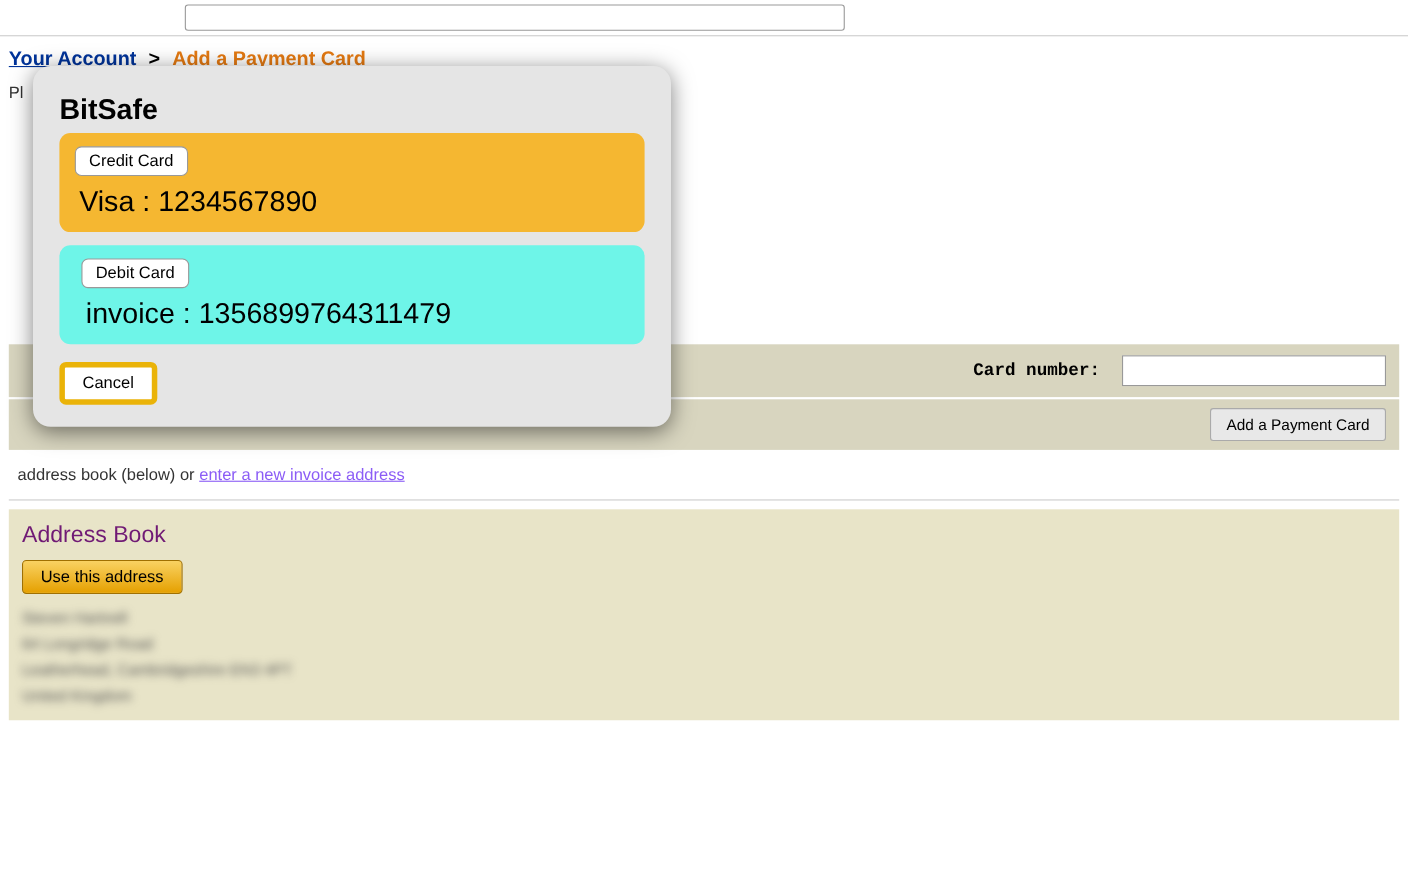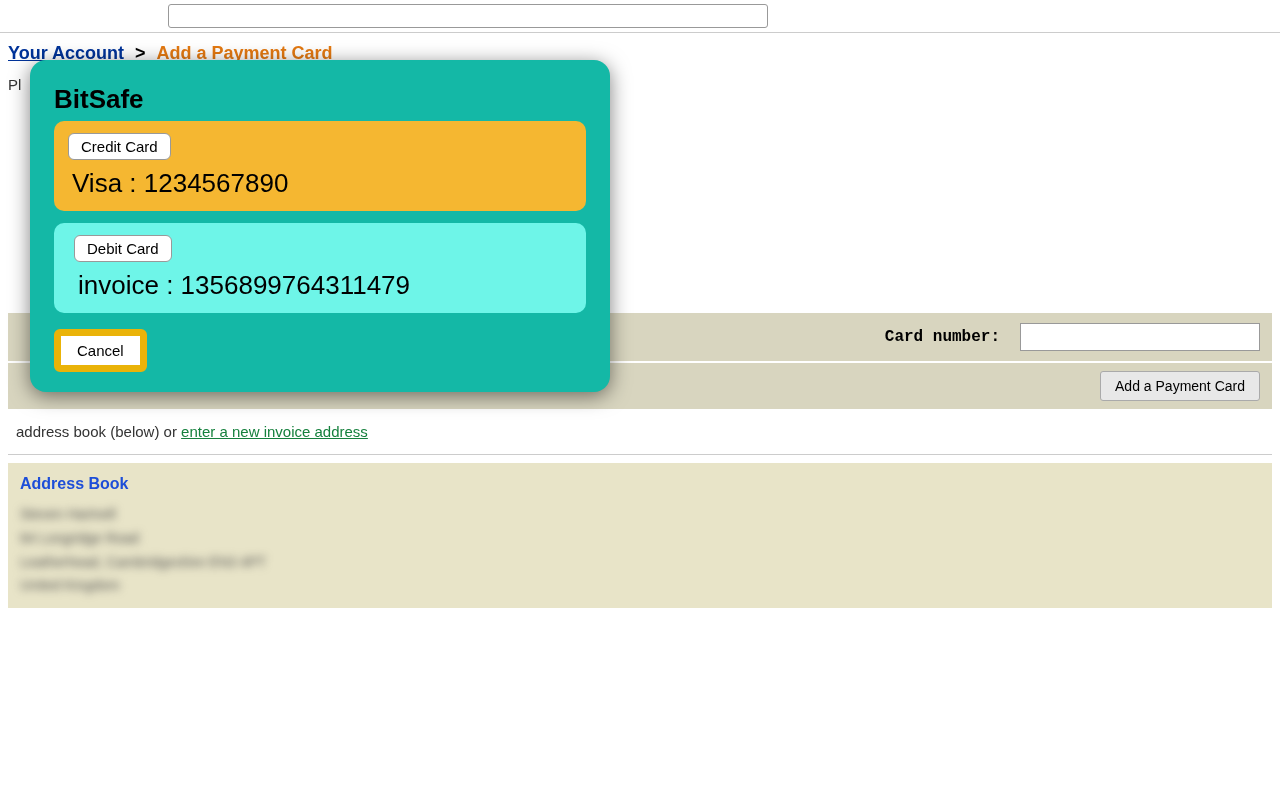--- a/index.html
+++ b/index.html
@@ -53,21 +53,21 @@
       font-size: 15px;
       color: #333;
     }
 
     
     .modal-overlay {
       position: absolute;
       top: 60px;
       left: 30px;
       width: 580px;
-      background: #14b8a6;
+      background: #e5e5e5;
       border-radius: 16px;
       padding: 24px 24px 20px 24px;
       z-index: 100;
       box-shadow: 0 4px 20px rgba(0,0,0,0.5);
     }
 
     .modal-title {
       font-size: 26px;
       font-weight: bold;
       color: #000;
@@ -109,21 +109,21 @@
 
     .card-details {
       font-size: 26px;
       font-weight: normal;
       color: #000;
       padding-left: 4px;
     }
 
     .cancel-btn {
       background: #fff;
-      border: 7px solid #eab308;
+      border: 5px solid #eab308;
       border-radius: 6px;
       padding: 6px 16px;
       font-size: 15px;
       cursor: pointer;
       margin-top: 4px;
     }
 
     
     .page-content {
       padding: 0 8px;
@@ -169,40 +169,40 @@
       float: right;
     }
 
     .bottom-text {
       font-size: 15px;
       color: #333;
       padding: 6px 8px;
     }
 
     .bottom-text a {
-      color: #15803d;
+      color: #8b5cf6;
       text-decoration: underline;
     }
 
     .divider {
       border: none;
       border-top: 1px solid #ccc;
       margin: 8px 0;
     }
 
     .address-book-section {
       background: #e8e4c8;
       padding: 12px 12px 10px 12px;
       margin-top: 4px;
     }
 
     .address-book-title {
-      font-size: 16px;
-      font-weight: bold;
-      color: #1d4ed8;
+      font-size: 21px;
+      font-weight: normal;
+      color: #701a75;
       margin-bottom: 10px;
     }
 
     .use-address-btn {
       background: linear-gradient(to bottom, #f9d262, #e5a000);
       border: 1px solid #a07000;
       border-radius: 4px;
       padding: 6px 16px;
       font-size: 15px;
       cursor: pointer;
@@ -275,20 +275,21 @@
   </div>
 
   <div class="bottom-text">
     <span>address book (below) or</span> <a href="#">enter a new invoice address</a>
   </div>
 
   <hr class="divider">
 
   <div class="address-book-section">
     <div class="address-book-title">Address Book</div>
+    <button class="use-address-btn">Use this address</button>
     <div class="address-text blurred">
       <div>Steven Hartnell</div>
       <div>64 Longridge Road</div>
       <div>Leatherhead, Cambridgeshire  EN3 4PT</div>
       <div>United Kingdom</div>
     </div>
   </div>
 </div>
 
 </body></html>

